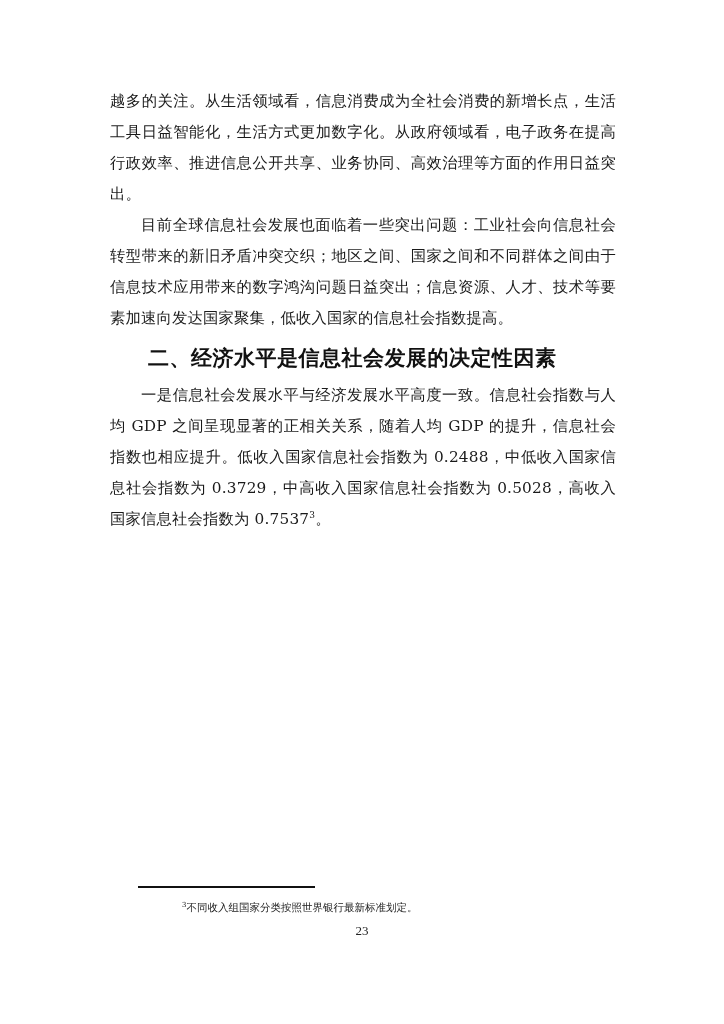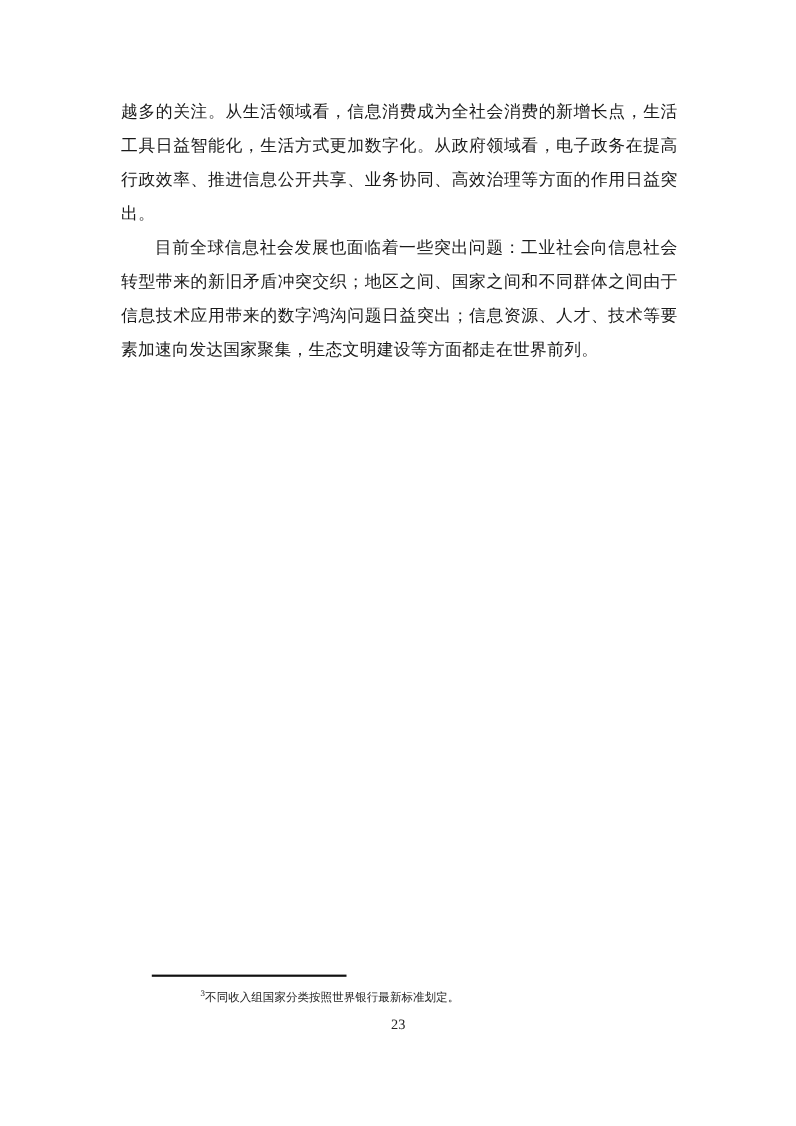--- a/index.html
+++ b/index.html
@@ -18,22 +18,24 @@
   .footnote sup { font-size: 7px; }
   .page-num { position: absolute; left: 0; width: 724px; top: 923px; text-align: center;
               font-family: "Liberation Serif", serif; font-size: 13px; color: #222; }
 </style>
 </head>
 <body>
 
 <div class="page">
   <div class="body-text">
     <p class="para">越多的关注。从生活领域看，信息消费成为全社会消费的新增长点，生活工具日益智能化，生活方式更加数字化。从政府领域看，电子政务在提高行政效率、推进信息公开共享、业务协同、高效治理等方面的作用日益突出。</p>
-    <p class="para indent">目前全球信息社会发展也面临着一些突出问题：工业社会向信息社会转型带来的新旧矛盾冲突交织；地区之间、国家之间和不同群体之间由于信息技术应用带来的数字鸿沟问题日益突出；信息资源、人才、技术等要素加速向发达国家聚集，生态文明建设等方面都走在世界前列。</p>
+    <p class="para indent">目前全球信息社会发展也面临着一些突出问题：工业社会向信息社会转型带来的新旧矛盾冲突交织；地区之间、国家之间和不同群体之间由于信息技术应用带来的数字鸿沟问题日益突出；信息资源、人才、技术等要素加速向发达国家聚集，低收入国家的信息社会指数提高。</p>
 
+    <h2 class="heading">二、经济水平是信息社会发展的决定性因素</h2>
 
+    <p class="para indent"><span>一是信息社会发展水平与经济发展水平高度一致。信息社会指数与人均 GDP 之间呈现显著的正相关关系，随着人均 GDP 的提升，信息社会指数也相应提升。低收入国家信息社会指数为 0.2488，中低收入国家信息社会指数为 0.3729，中高收入国家信息社会指数为 0.5028，高收入国家信息社会指数为 0.7537</span><sup>3</sup><span>。</span></p>
   </div>
 
   <div class="fn-rule"></div>
   <div class="footnote"><sup>3</sup><span>不同收入组国家分类按照世界银行最新标准划定。</span></div>
 
   <div class="page-num">23</div>
 </div>
 
 </body></html>

